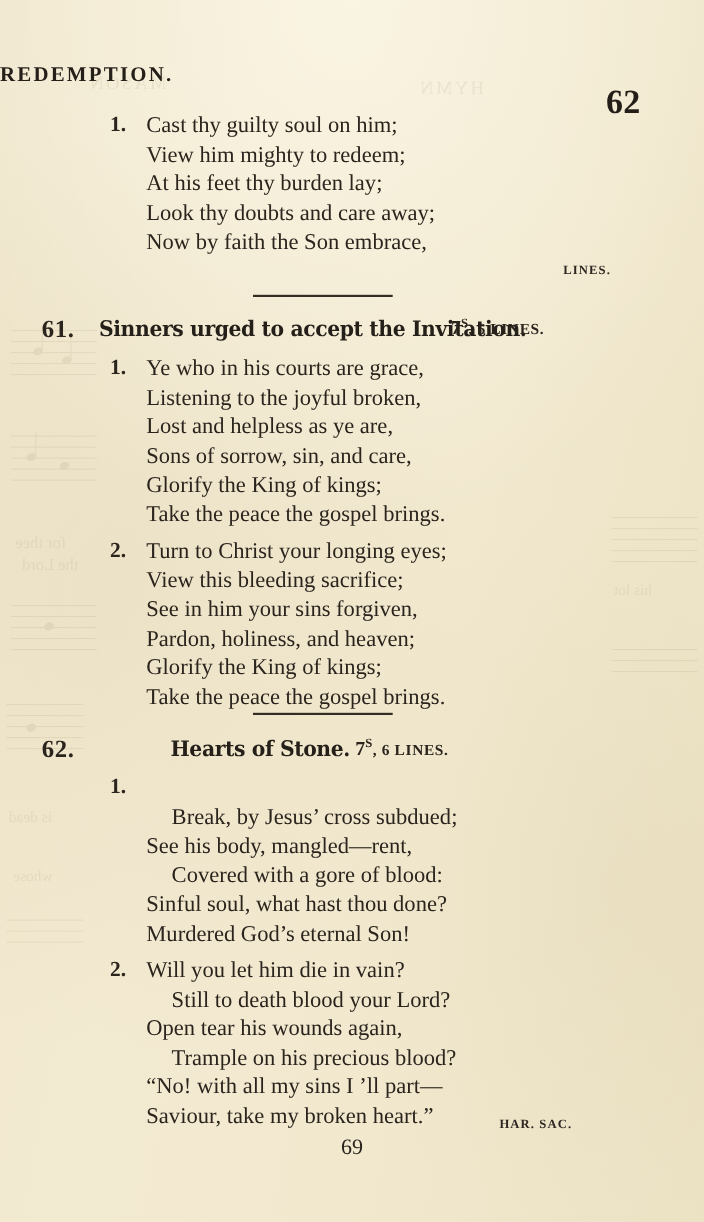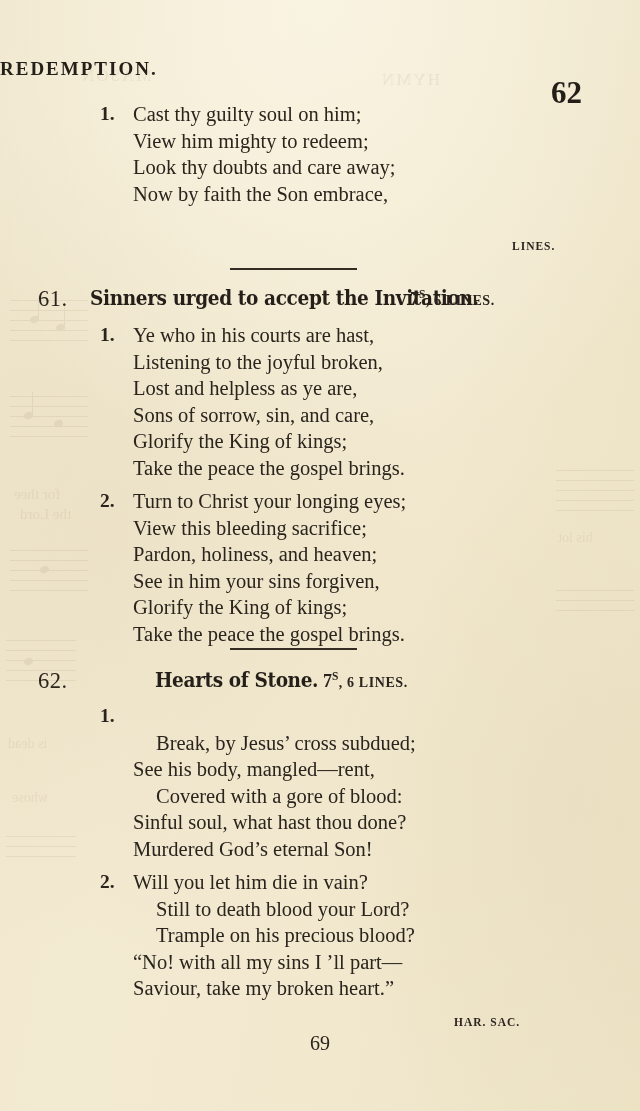--- a/index.html
+++ b/index.html
@@ -104,21 +104,21 @@
   .hymn-head {
     position: absolute;
     height: 26px;
     white-space: nowrap;
   }
   .hymn-num {
     position: absolute;
     left: 0;
     top: 0;
     font-size: 22.5px;
-    font-weight: 400;
+    font-weight: 700;
     letter-spacing: 0.5px;
   }
   .hymn-title {
     position: absolute;
     top: 1px;
     font-family: "DejaVu Serif", "Liberation Serif", serif;
     font-size: 19.5px;
     font-weight: 700;
     font-style: normal;
     letter-spacing: -0.4px;
@@ -241,20 +241,23 @@
 
   <div class="stanza" style="left:133px; top:101px;">
     <div class="line">
       <span class="vnum">1.</span>
       <span>Cast thy guilty soul on him;</span>
     </div>
     <div class="line">
       <span>View him mighty to redeem;</span>
     </div>
     <div class="line">
+      <span>At his feet thy burden lay;</span>
+    </div>
+    <div class="line">
       <span>Look thy doubts and care away;</span>
     </div>
     <div class="line">
       <span>Now by faith the Son embrace,</span>
     </div>
   </div>
 
   <div class="attrib" style="left:512px; top:240px;">LINES.</div>
 
   <div class="rule" style="left:230px; top:268px; width:127px;"></div>
@@ -263,21 +266,21 @@
     <span class="hymn-num">61.</span>
     <span class="hymn-title" style="left:52px;">Sinners urged to accept the Invitation.</span>
     <span class="meter" style="left:372px;">
       <span>7</span><span class="sup">S</span><span class="sc">, 6 LINES.</span>
     </span>
   </div>
 
   <div class="stanza" style="left:133px; top:322px;">
     <div class="line">
       <span class="vnum">1.</span>
-      <span>Ye who in his courts are hast,</span>
+      <span>Ye who in his courts are grace,</span>
     </div>
     <div class="line">
       <span>Listening to the joyful broken,</span>
     </div>
     <div class="line">
       <span>Lost and helpless as ye are,</span>
     </div>
     <div class="line">
       <span>Sons of sorrow, sin, and care,</span>
     </div>
@@ -291,24 +294,24 @@
 
   <div class="stanza" style="left:133px; top:488px;">
     <div class="line">
       <span class="vnum">2.</span>
       <span>Turn to Christ your longing eyes;</span>
     </div>
     <div class="line">
       <span>View this bleeding sacrifice;</span>
     </div>
     <div class="line">
+      <span>See in him your sins forgiven,</span>
+    </div>
+    <div class="line">
       <span>Pardon, holiness, and heaven;</span>
-    </div>
-    <div class="line">
-      <span>See in him your sins forgiven,</span>
     </div>
     <div class="line">
       <span>Glorify the King of kings;</span>
     </div>
     <div class="line">
       <span>Take the peace the gospel brings.</span>
     </div>
   </div>
 
   <div class="rule" style="left:230px; top:648px; width:127px;"></div>
@@ -343,20 +346,23 @@
   </div>
 
   <div class="stanza" style="left:133px; top:869px;">
     <div class="line">
       <span class="vnum">2.</span>
       <span>Will you let him die in vain?</span>
     </div>
     <div class="line ind">
       <span>Still to death blood your Lord?</span>
     </div>
+    <div class="line">
+      <span>Open tear his wounds again,</span>
+    </div>
     <div class="line ind">
       <span>Trample on his precious blood?</span>
     </div>
     <div class="line">
       <span>“No! with all my sins I ’ll part—</span>
     </div>
     <div class="line">
       <span>Saviour, take my broken heart.”</span>
     </div>
   </div>

